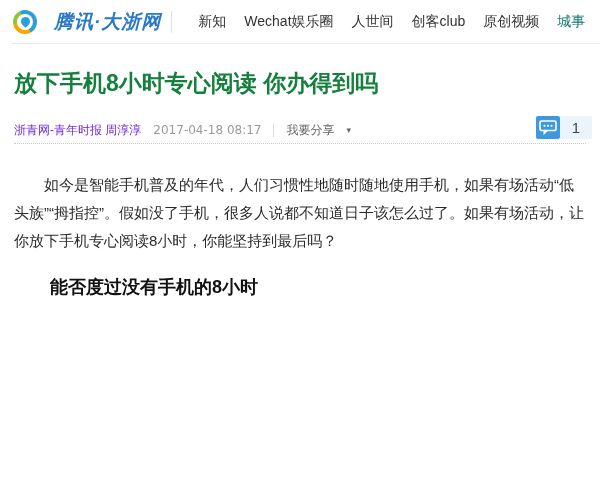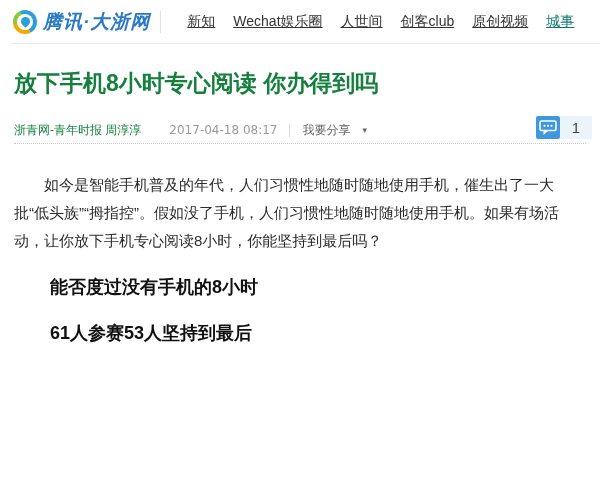--- a/index.html
+++ b/index.html
@@ -17,21 +17,21 @@
     padding-left: 13px;
   }
   .header-border {
     height: 0;
     border-top: 1px solid #e7e7e7;
     margin-left: 12px;
   }
   .logo {
     display: flex;
     align-items: center;
-    gap: 6px;
+    gap: 17px;
     cursor: pointer;
   }
   .logo-icon {
     width: 24px; height: 24px;
     border-radius: 50%;
     background: conic-gradient(from 150deg, #f7a800 0deg 110deg, #8dc63f 110deg 185deg, #2a9fdc 185deg 360deg);
     position: relative;
     flex: 0 0 auto;
   }
   .logo-icon::after {
@@ -66,21 +66,20 @@
     display: flex;
     align-items: center;
     gap: 18px;
     margin-left: 26px;
   }
   .nav-item {
     font-size: 14px;
     color: #333;
     cursor: pointer;
     white-space: nowrap;
-    text-decoration: underline;
   }
   .nav-item.active { color: #0f766e; }
 
   
   .article { padding: 0 14px; }
   .article-title {
     margin-top: 24px;
     font-size: 23px;
     line-height: 30px;
     font-weight: bold;
@@ -88,22 +87,22 @@
   }
   .byline-row {
     margin-top: 20px;
     height: 24px;
     display: flex;
     align-items: center;
     position: relative;
     font-size: 12px;
     color: #9a9a9a;
   }
-  .byline-source { color: #15803d; }
-  .byline-time { margin-left: 28px; color: #9a9a9a; font-family: "DejaVu Sans", sans-serif; }
+  .byline-source { color: #6d28d9; }
+  .byline-time { margin-left: 12px; color: #9a9a9a; font-family: "DejaVu Sans", sans-serif; }
   .byline-vdivider {
     width: 1px; height: 13px;
     background: #dcdcdc;
     margin: 0 12px;
   }
   .share-btn {
     color: #666;
     cursor: pointer;
     display: flex;
     align-items: center;
@@ -198,18 +197,17 @@
           <path d="M4.5 11.5 L4.5 16 L9.5 11.5 Z" fill="#ffffff"></path>
         </svg>
       </span>
       <span class="comment-count">1</span>
     </span>
   </div>
 
   <div class="dotted-divider"></div>
 
   <div class="article-body">
-    <p>如今是智能手机普及的年代，人们习惯性地随时随地使用手机，催生出了一大批“低头族”“拇指控”。假如没了手机，人们习惯性地随时随地使用手机。如果有场活动，让你放下手机专心阅读8小时，你能坚持到最后吗？</p>
+    <p>如今是智能手机普及的年代，人们习惯性地随时随地使用手机，如果有场活动“低头族”“拇指控”。假如没了手机，很多人说都不知道日子该怎么过了。如果有场活动，让你放下手机专心阅读8小时，你能坚持到最后吗？</p>
     <h3>能否度过没有手机的8小时</h3>
-    <h3>61人参赛53人坚持到最后</h3>
   </div>
 
 </div>
 
 </body></html>

